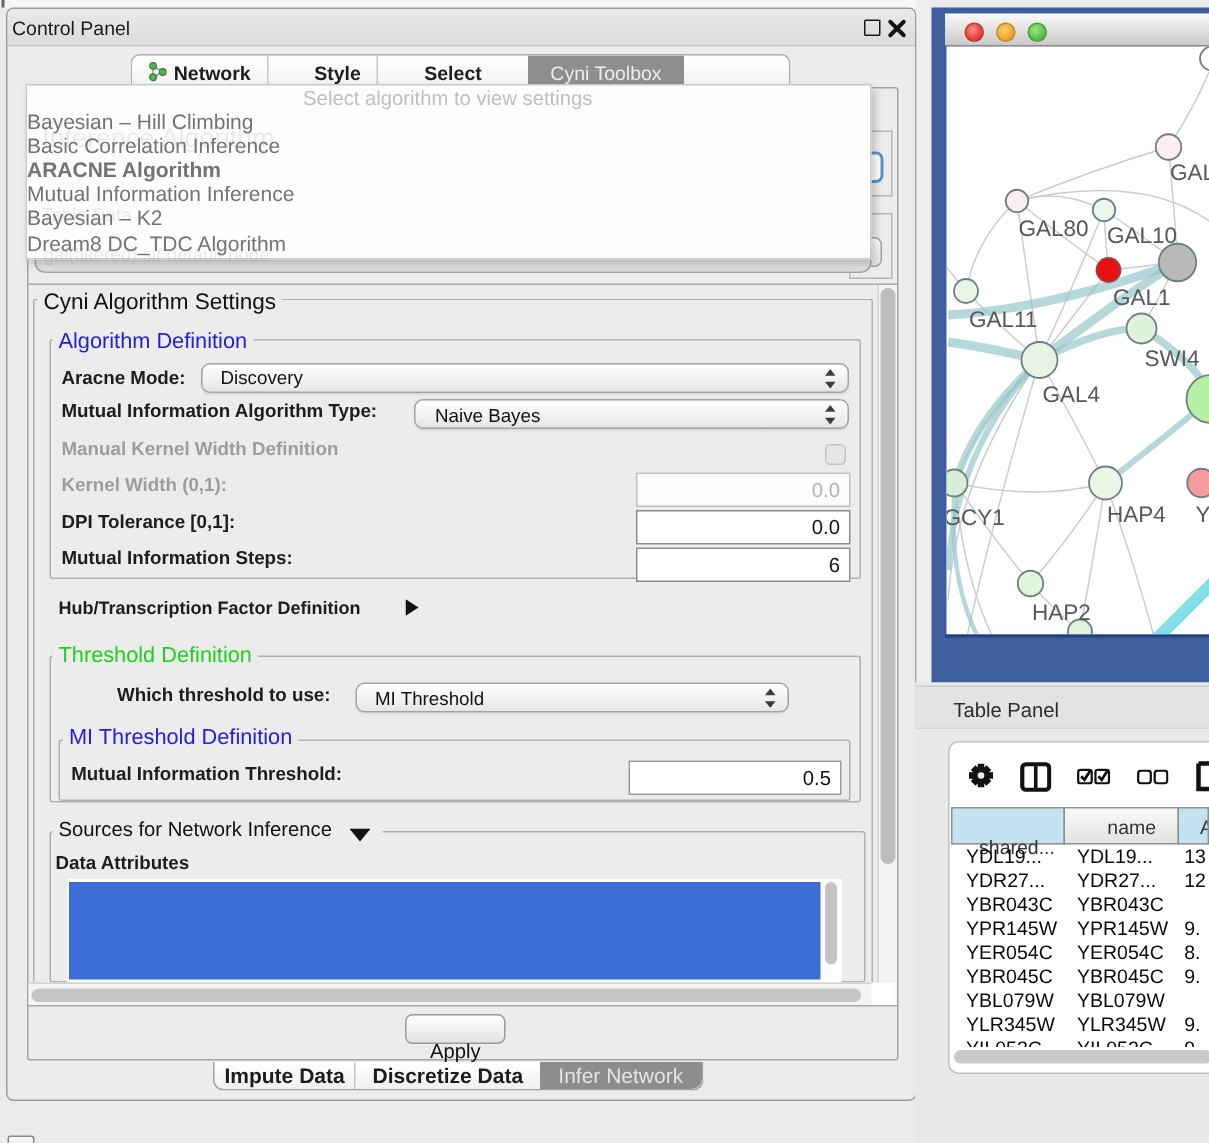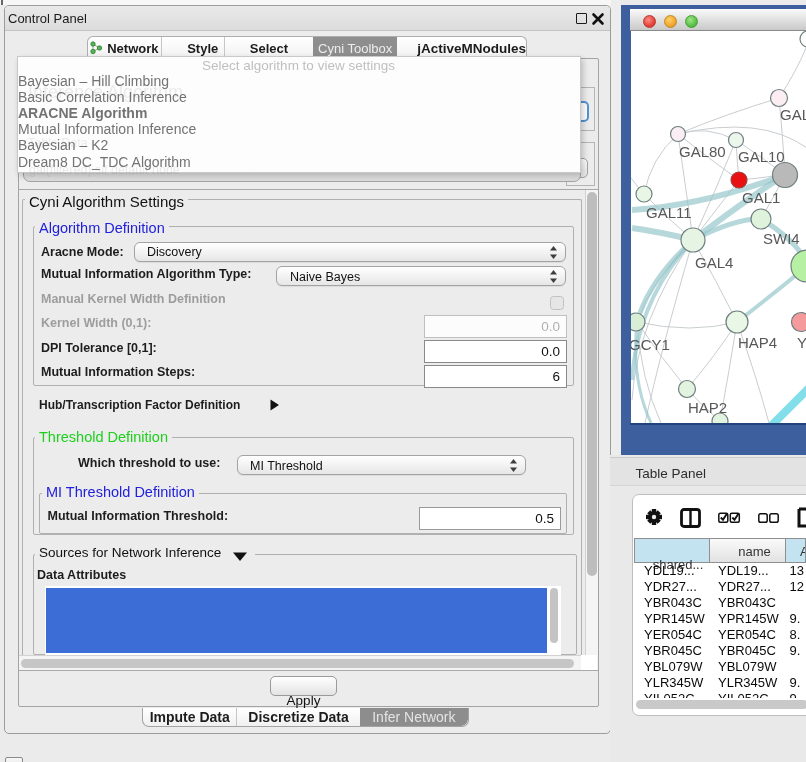--- a/index.html
+++ b/index.html
@@ -44,23 +44,20 @@
     <span style="font-size:13px;font-weight:bold;color:#1c1c1c;">Network</span>
     </div>
   <div style="width:53px;display:flex;align-items:center;justify-content:center;border-right:1px solid #c6c6c6;">
       <span style="font-size:13px;font-weight:bold;color:#1c1c1c;">Style</span>
     </div>
   <div style="width:60px;display:flex;align-items:center;justify-content:center;">
       <span style="font-size:13px;font-weight:bold;color:#1c1c1c;">Select</span>
     </div>
   <div style="width:104px;display:flex;align-items:center;justify-content:center;background:#8e8e8e;">
       <span style="font-size:13px;color:#ededed;">Cyni Toolbox</span>
-    </div>
-  <div style="width:132px;display:flex;align-items:center;justify-content:center;">
-      <span style="font-size:13.5px;font-weight:bold;color:#1c1c1c;">jActiveMNodules</span>
     </div>
 </div>
 
 <div class="abs" style="left:566px;top:87px;width:29px;height:44px;border:1px solid #b5b5b5;background:#ececec;"></div>
 <div class="abs" style="left:574px;top:101px;width:15px;height:21px;background:#fff;border:2.5px solid #5294d4;border-radius:5px;"></div>
 <div class="abs" style="left:566px;top:142px;width:29px;height:44px;border:1px solid #b5b5b5;background:#ececec;"></div>
 <div class="abs" style="left:570px;top:158px;width:18px;height:20px;border:1px solid #a3a3a3;border-radius:5px;background:linear-gradient(#fff,#e4e4e4);"></div>
 
 <div class="abs" style="left:23px;top:160px;width:558px;height:22px;border:1px solid #a6a6a6;border-radius:7px;background:linear-gradient(#f4f4f4,#dcdcdc);"></div>
 

